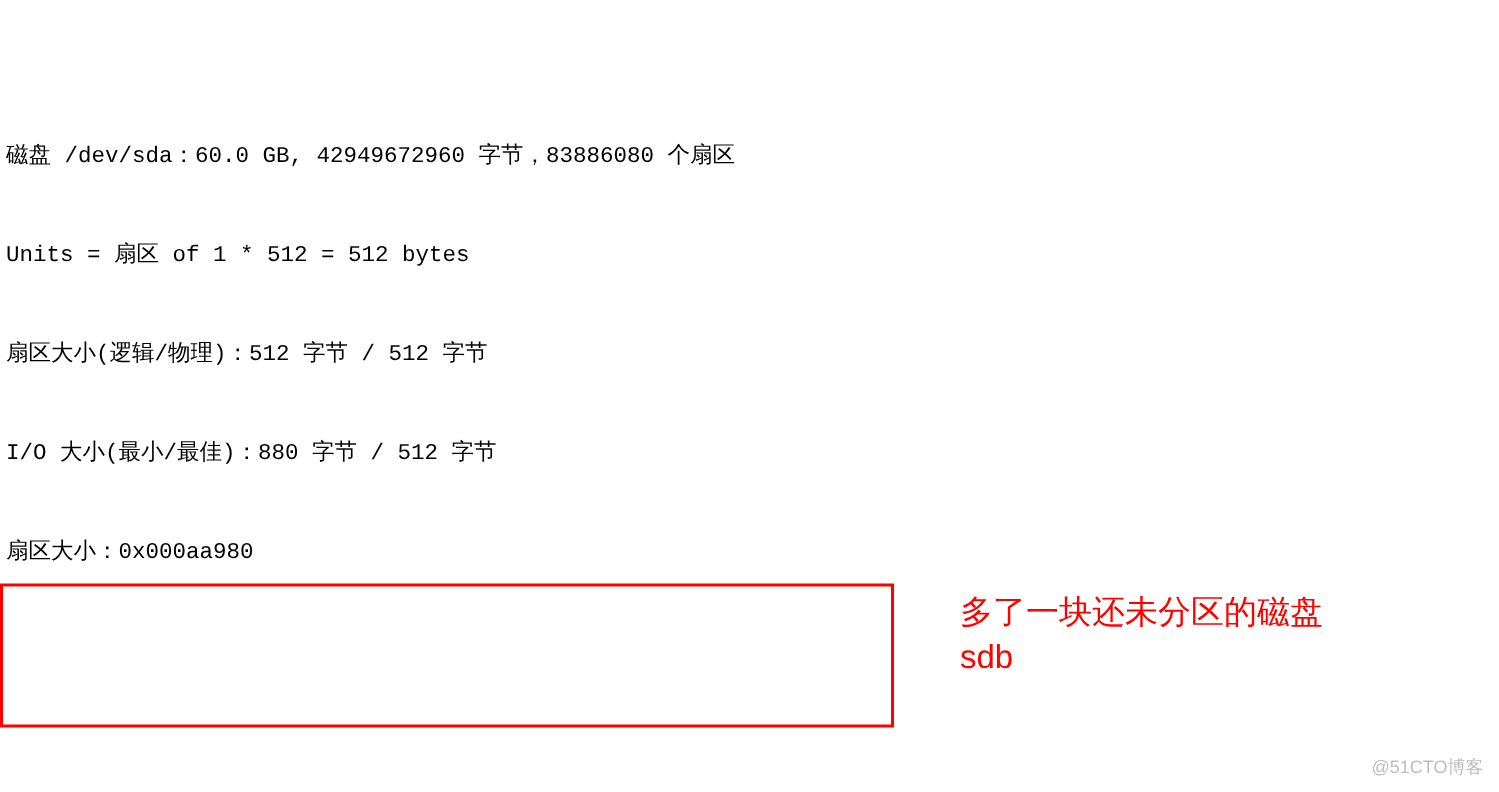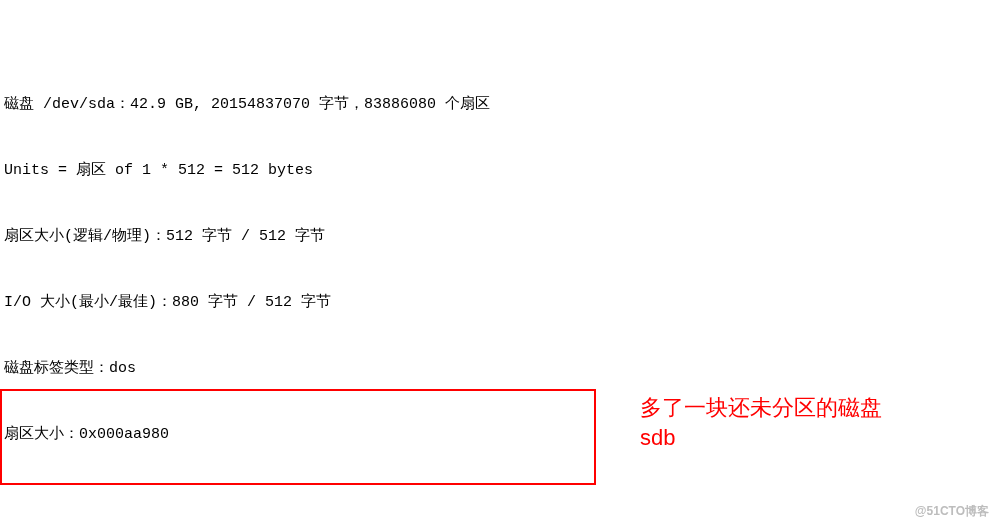--- a/index.html
+++ b/index.html
@@ -34,33 +34,31 @@
     white-space: pre;
     margin-left: 32px;
   }
   .watermark {
     position: absolute;
     right: 10px;
     bottom: 6px;
     font-family: "Microsoft YaHei", sans-serif;
     font-size: 12px;
     color: #bdbdbd;
-    font-weight: bold;
   }
 </style>
 </head>
 <body>
 
 <div class="terminal">
   <div class="line"></div>
-  <div class="line">磁盘 /dev/sda：42.9 GB, 20154837070 字节，83886080 个扇区</div>
+  <div class="line">磁盘 /dev/sda：60.0 GB, 42949672960 字节，83886080 个扇区</div>
   <div class="line">Units = 扇区 of 1 * 512 = 512 bytes</div>
   <div class="line">扇区大小(逻辑/物理)：512 字节 / 512 字节</div>
   <div class="line">I/O 大小(最小/最佳)：880 字节 / 512 字节</div>
-  <div class="line">磁盘标签类型：dos</div>
   <div class="line">扇区大小：0x000aa980</div>
   <div class="line"></div>
   
   
   
   
   
   
   <div class="line"></div>
   

